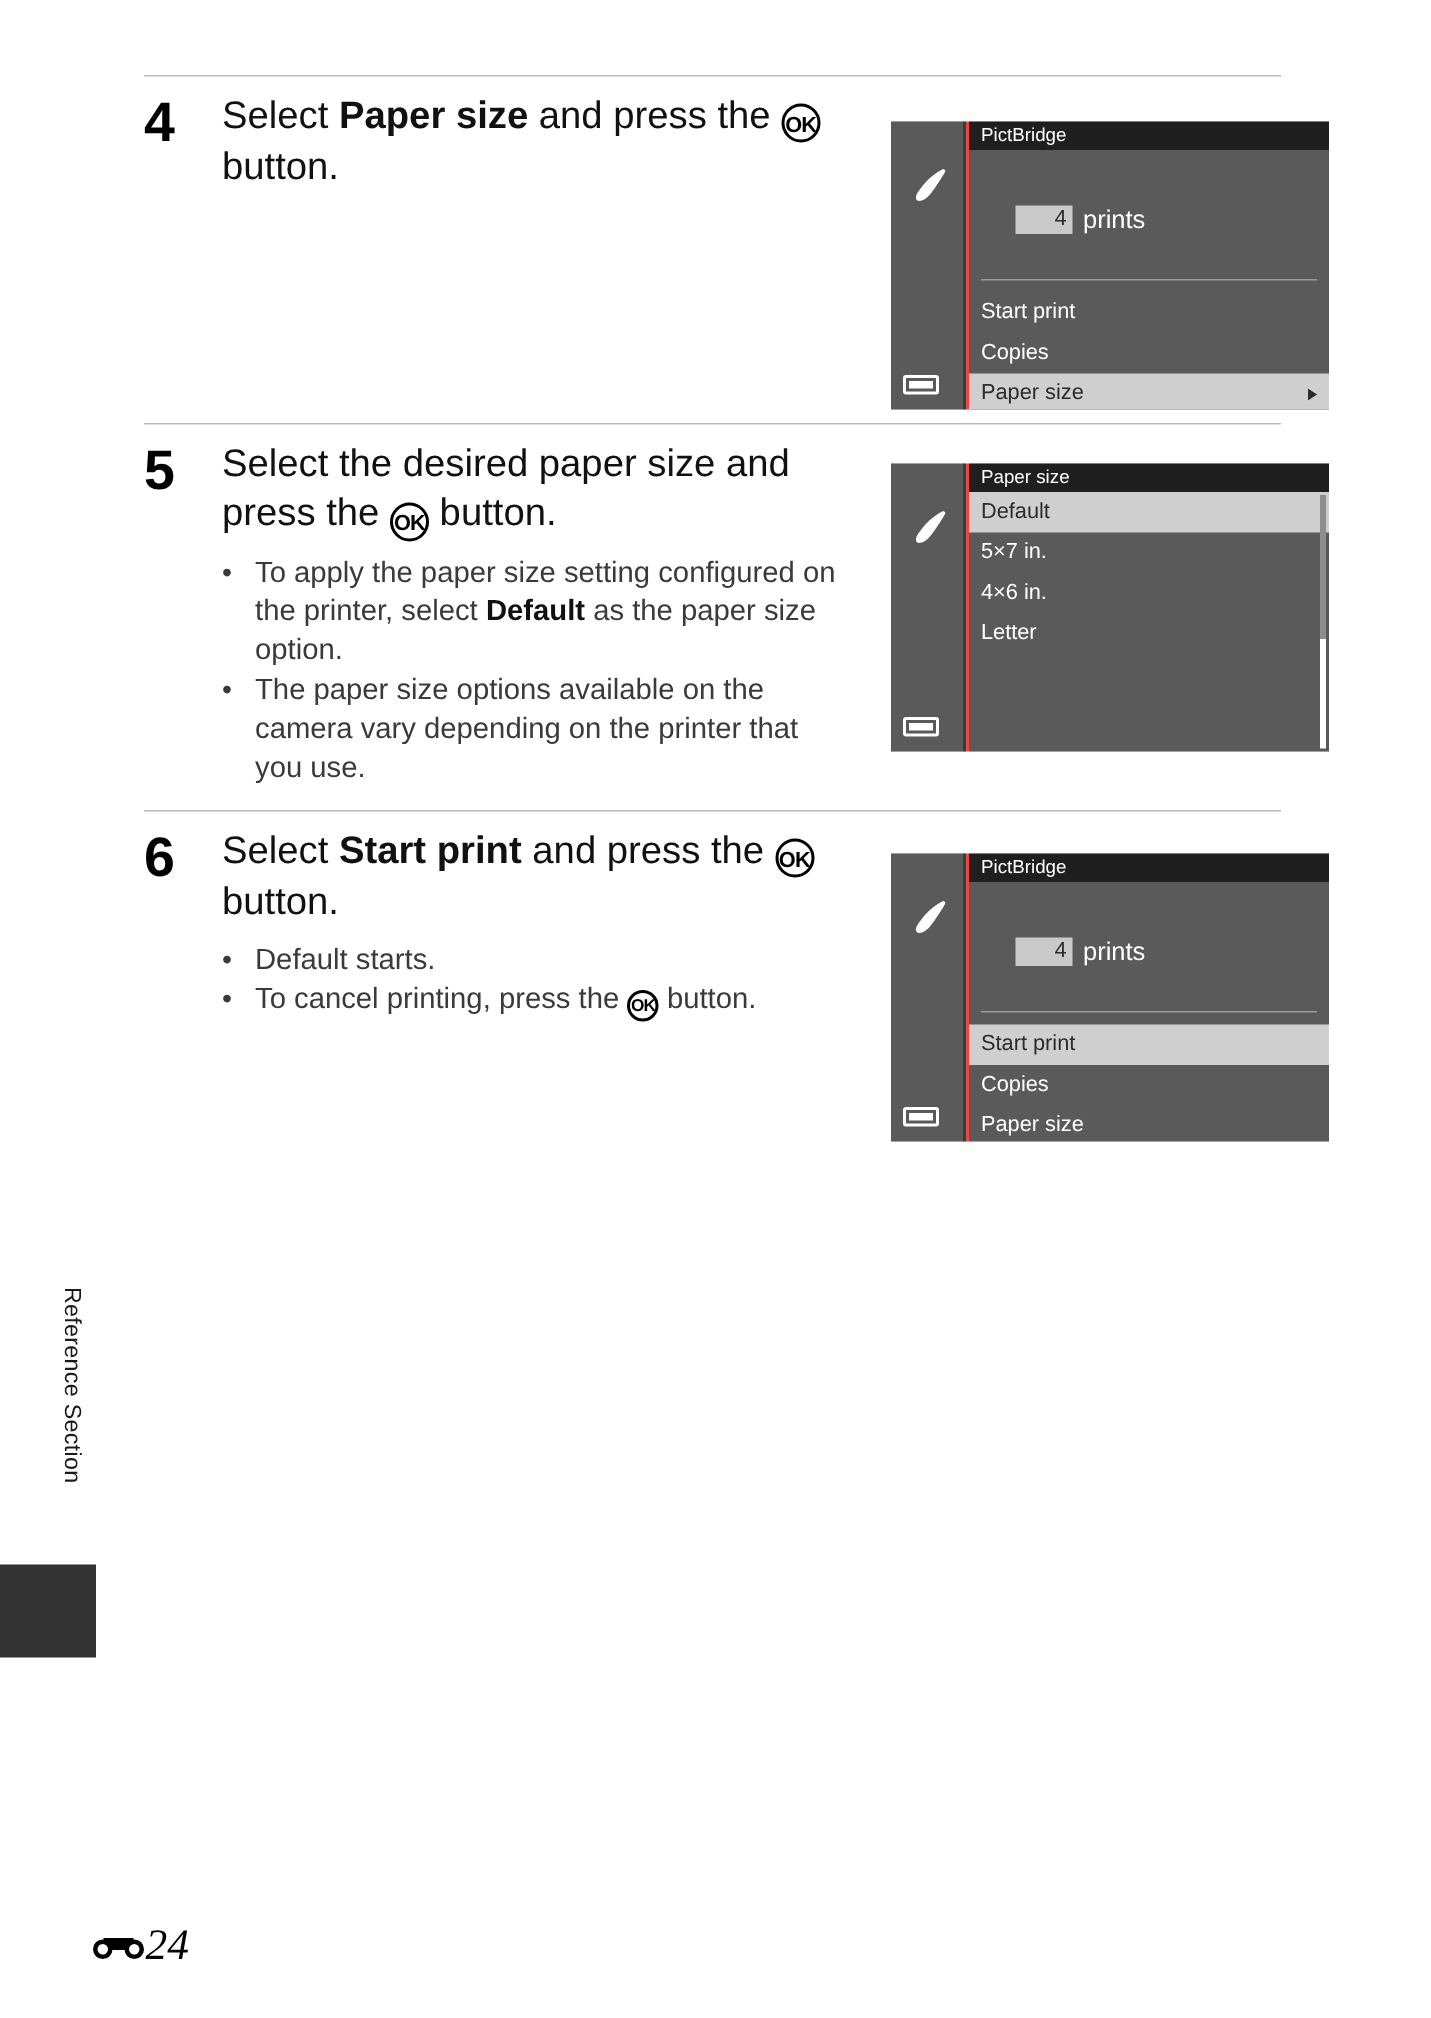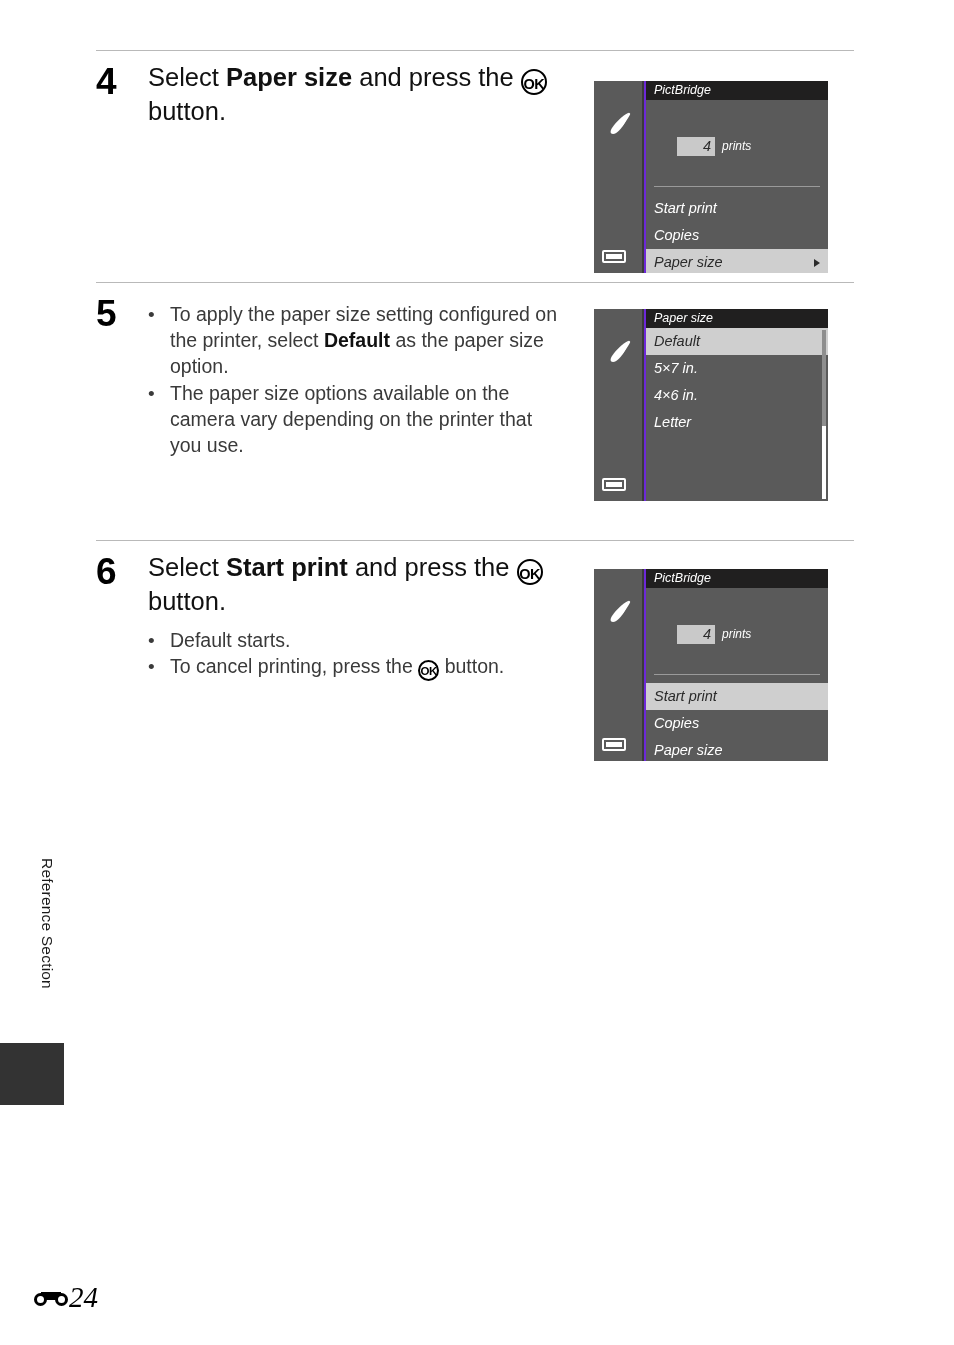--- a/index.html
+++ b/index.html
@@ -35,21 +35,21 @@
     left: 0;
     top: 1043px;
     width: 64px;
     height: 62px;
     background: #333333;
   }
 
   
   #page-footer {
     position: absolute;
-    left: 34px;
+    left: 62px;
     top: 1283px;
     display: flex;
     align-items: center;
     gap: 1px;
   }
   #ref-marker {
     position: relative;
     width: 34px;
     height: 22px;
   }
@@ -158,26 +158,25 @@
   .okglyph.sml {
     width: 21px; height: 21px;
     font-size: 11.5px;
     padding-top: 4.6px;
     vertical-align: -2px;
   }
 
   
   .screen {
     position: absolute;
-    width: 234px;
+    width: 292px;
     height: 192px;
-    background: #6d28d9;
+    background: #ef4444;
     overflow: hidden;
     box-sizing: border-box;
-    font-style: italic;
   }
   .scr-side {
     position: absolute;
     left: 0; top: 0;
     width: 50px; height: 192px;
     background: #5a5a5a;
     border-right: 2px solid #3b3b3b;
     box-sizing: border-box;
   }
   .pb-icon {
@@ -237,21 +236,21 @@
     font-size: 14.5px;
     line-height: 19px;
     height: 19px;
     width: 38px;
     text-align: right;
     padding-right: 4px;
     box-sizing: border-box;
   }
   .prints-lbl {
     color: #ffffff;
-    font-size: 12px;
+    font-size: 17px;
     margin-left: 7px;
     line-height: 19px;
   }
 
   .divider {
     position: absolute;
     left: 8px;
     right: 8px;
     top: 105px;
     height: 1px;
@@ -373,20 +372,21 @@
         <div class="menu-item sel"><span>Paper size</span><span class="arrow"></span></div>
       </div>
   </div>
 </div>
 
 <div class="step-block" id="step-5" style="top:282px;">
   <div class="step-rule"></div>
   <div class="step-body">
     <div class="step-num">5</div>
     <div class="step-text">
+      <div class="step-head"><span>Select the desired paper size and press the </span><span class="okglyph big">OK</span><span> button.</span></div>
       <div class="bullets">
           <div class="bullet">
             <span class="dot">•</span>
             <span class="btxt"><span>To apply the paper size setting configured on the printer, select </span><b>Default</b><span> as the paper size option.</span></span>
           </div>
           <div class="bullet">
             <span class="dot">•</span>
             <span class="btxt"><span>The paper size options available on the camera vary depending on the printer that you use.</span></span>
           </div>
         </div>

